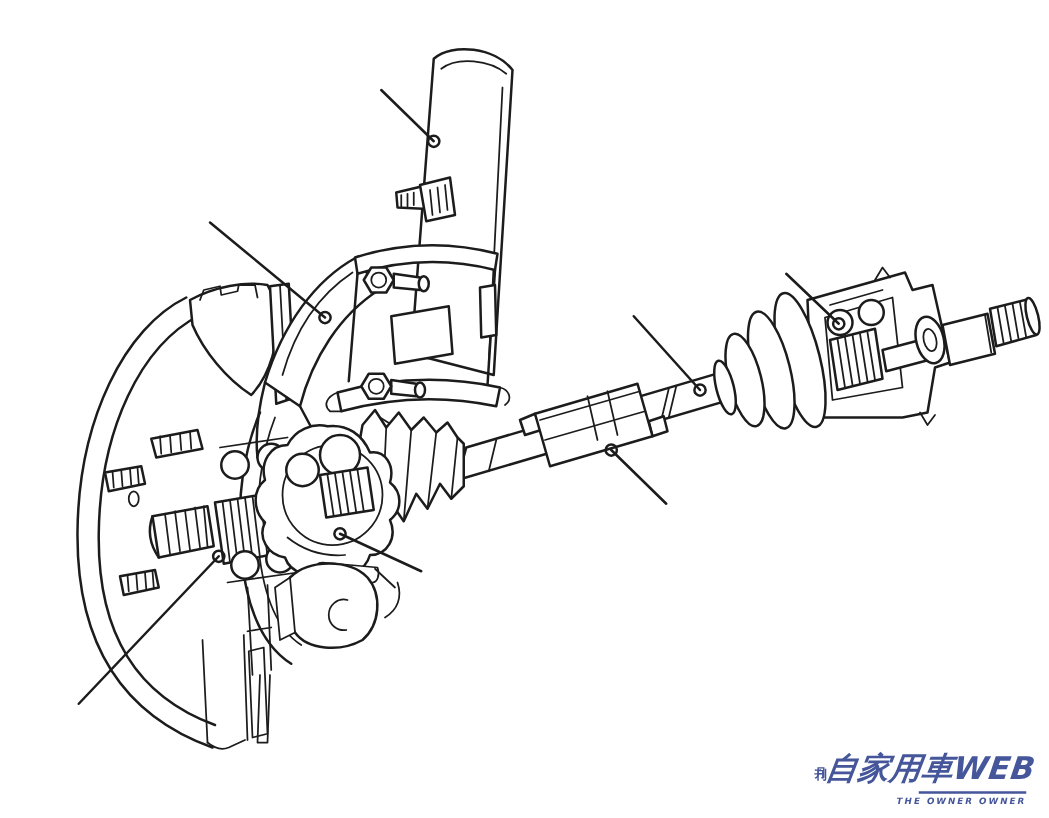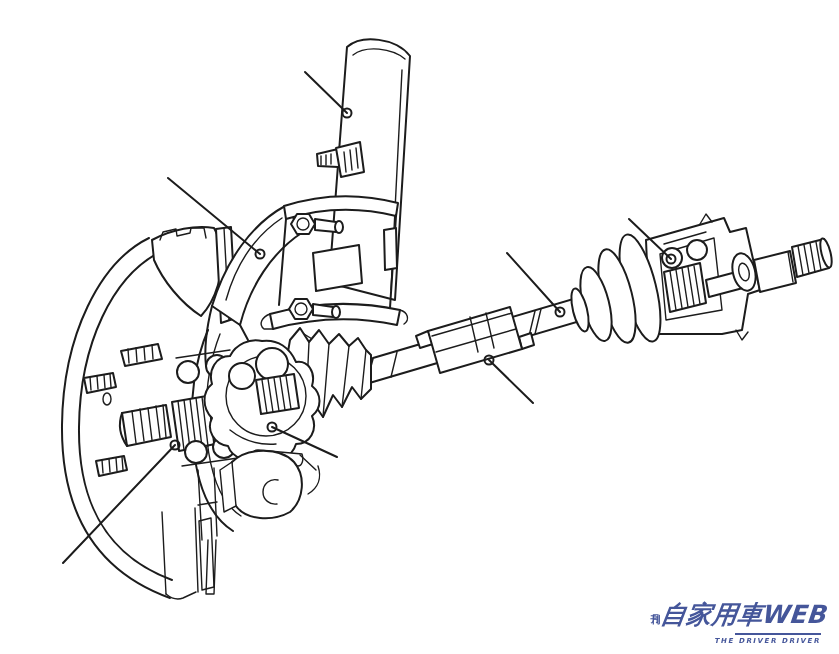--- a/index.html
+++ b/index.html
@@ -192,16 +192,16 @@
         <circle cx="671" cy="259" r="4.5" fill="#1c1c1c" stroke="none"></circle>
       </g>
   </svg>
 
   <div class="logo" style="color: rgb(69, 86, 154);">
     <div class="logo-row">
       <span class="logo-prefix">月刊</span>
       <span class="logo-title">自家用車WEB</span>
     </div>
     <div class="logo-underline"></div>
-    <div class="logo-subtitle">THE DRIVER DRIVER</div>
+    <div class="logo-subtitle">THE OWNER OWNER</div>
   </div>
 
 </div>
 
 </body></html>

